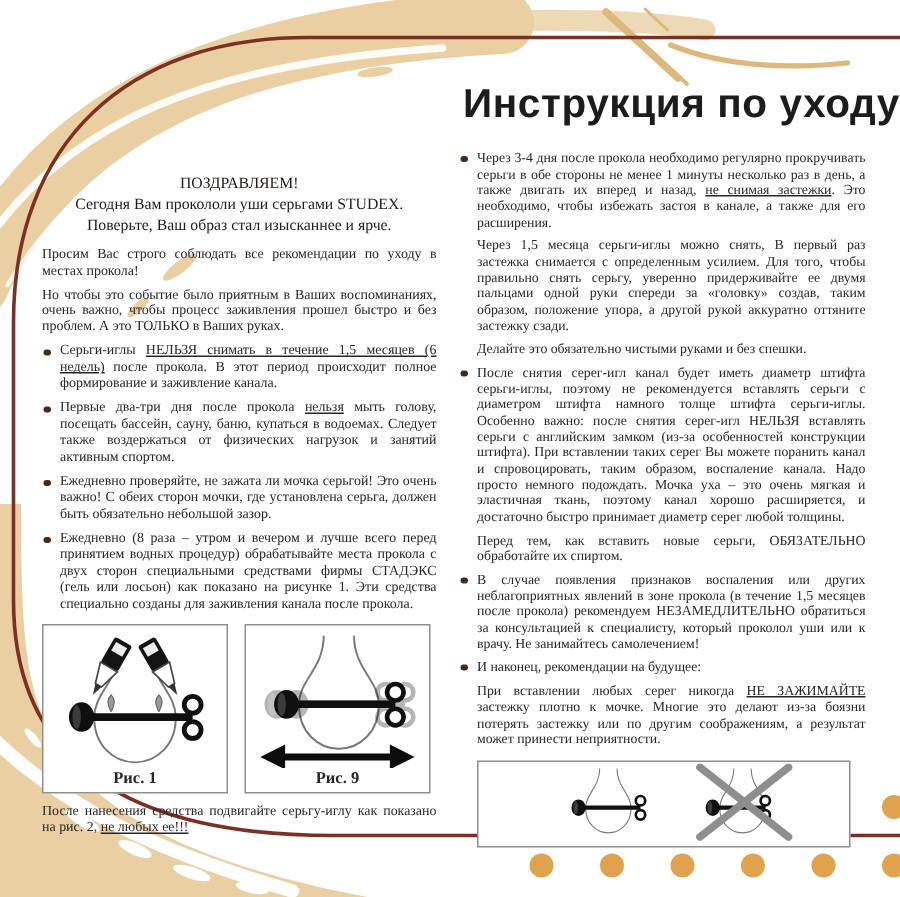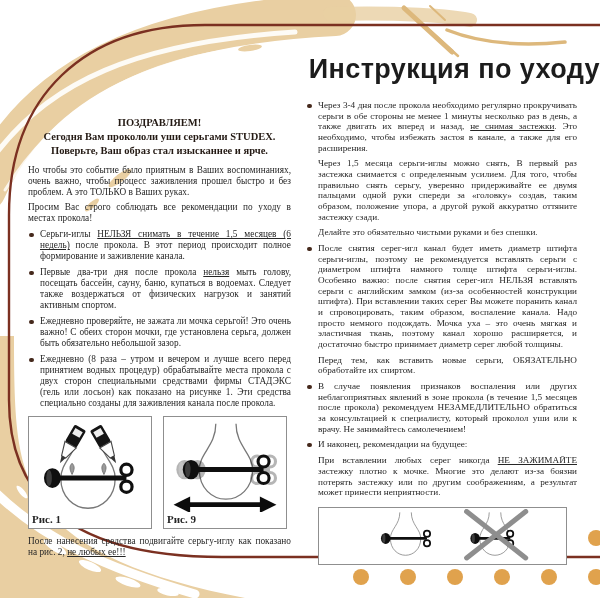--- a/index.html
+++ b/index.html
@@ -7,31 +7,31 @@
         font-family:"Liberation Serif",serif;color:var(--text,#262626);}
   .bg{position:absolute;inset:0;z-index:0;}
   .content{position:absolute;inset:0;z-index:2;}
   .title{position:absolute;top:54px;left:0;width:100%;box-sizing:border-box;padding-left:16px;
          text-align:right;font-family:"Liberation Sans",sans-serif;font-weight:800;
          font-size:27px;letter-spacing:.4px;color:var(--title,#1c1c1c);}
   .col{position:absolute;text-align:justify;}
   .col-left{left:28px;top:116px;width:263px;font-size:9.3px;line-height:1.18;}
   .col-right{left:306px;top:100px;width:271px;font-size:9.2px;line-height:1.16;}
   p{margin:0 0 5px;}
-  .congrats{text-align:center;font-weight:bold;font-size:10.5px;line-height:1.32;margin-bottom:7px;color:#241a14;}
+  .congrats{text-align:center;font-weight:normal;font-size:10.5px;line-height:1.32;margin-bottom:7px;color:#241a14;}
   .congrats div{margin:0;}
   .bul{position:relative;padding-left:12px;}
   .bul::before{content:"";position:absolute;left:1px;top:3.5px;width:4.5px;height:4.5px;border-radius:50%;
                background:var(--bullet,#45291c);}
   .indent{padding-left:12px;}
   .b{font-weight:normal;}
   .u{text-decoration:underline;}
   .figrow{display:flex;gap:11px;margin:7px 0 7px;}
   .figbox{width:124px;height:113px;border:1px solid var(--figure_border,#8f8f8f);background:#fff;
-          box-sizing:border-box;display:flex;flex-direction:column;
+          box-sizing:border-box;display:flex;flex-direction:column;align-items:center;
           justify-content:flex-end;padding:5px 3px 3px;}
   .figbox svg{flex:1 1 auto;}
   .figcap{font-weight:bold;font-size:11px;margin-top:2px;line-height:1;}
   .figwide{width:249px;height:58px;border:1px solid var(--figure_border,#8f8f8f);background:#fff;
            margin:9px 0 0 12px;box-sizing:border-box;display:flex;align-items:center;justify-content:center;overflow:hidden;}
 </style>
 </head>
 <body>
 
 <div class="page">
@@ -113,22 +113,22 @@
 
   <div class="content">
     <div class="title">Инструкция по уходу</div>
 
     <div class="col col-left">
       <div class="congrats">
         <div>ПОЗДРАВЛЯЕМ!</div>
         <div>Сегодня Вам прокололи уши серьгами STUDEX.</div>
         <div>Поверьте, Ваш образ стал изысканнее и ярче.</div>
       </div>
+      <p><span>Просим Вас строго соблюдать все рекомендации по уходу в местах прокола!</span></p>
       <p><span>Но чтобы это событие было приятным в Ваших воспоминаниях, очень важно, чтобы процесс заживления прошел быстро и без проблем. А это ТОЛЬКО в Ваших руках.</span></p>
-      <p><span>Просим Вас строго соблюдать все рекомендации по уходу в местах прокола!</span></p>
       <p class="bul"><span>Серьги-иглы </span><span class="b u">НЕЛЬЗЯ снимать в течение 1,5 месяцев (6 недель)</span><span> после прокола. В этот период происходит полное  формирование и заживление канала.</span></p>
       <p class="bul"><span>Первые два-три дня после прокола </span><span class="b u">нельзя</span><span> мыть голову, посещать бассейн, сауну, баню, купаться в водоемах. Следует также воздержаться от физических нагрузок и занятий активным спортом.</span></p>
       <p class="bul"><span>Ежедневно проверяйте, не зажата ли мочка серьгой! Это очень важно! С обеих сторон мочки, где установлена серьга, должен быть обязательно небольшой зазор.</span></p>
       <p class="bul"><span>Ежедневно (8 раза – утром и вечером и лучше всего перед принятием водных процедур) обрабатывайте места прокола с двух сторон специальными средствами фирмы СТАДЭКС (гель или лосьон) как показано на рисунке 1. Эти средства специально созданы для заживления канала после прокола.</span></p>
 
       <div class="figrow">
         <div class="figbox">
           <svg width="112" height="90" viewBox="0 0 106 96">
             <use href="#g-lobe" x="2" y="10"></use>
             <use href="#g-bottle" transform="translate(30,32) rotate(30)"></use>

